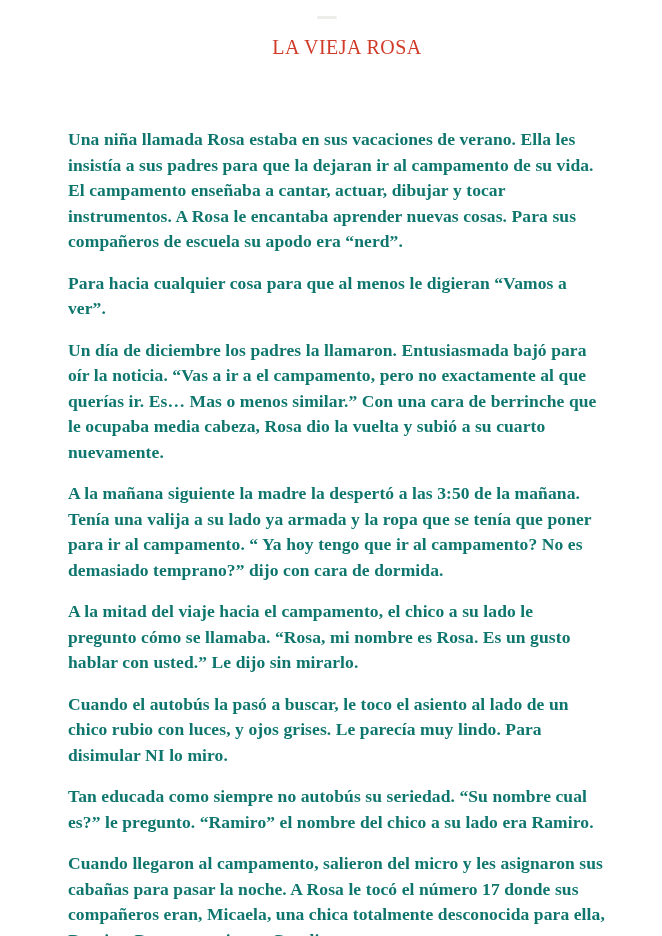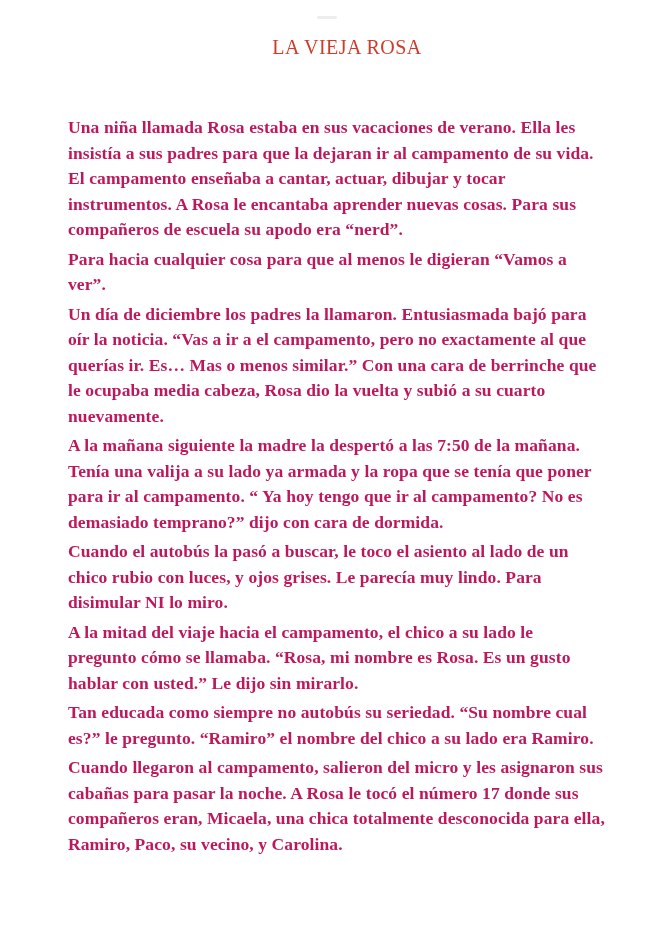--- a/index.html
+++ b/index.html
@@ -36,25 +36,25 @@
     letter-spacing: 0.5px;
     color: #d03a28;
   }
   .content {
     position: absolute;
     top: 111px;
     left: 68px;
     width: 542px;
   }
   .content p {
-    margin: 4px 0 4px 0;
+    margin: 16px 0 4px 0;
     font-size: 17.5px;
     line-height: 25.5px;
     font-weight: 700;
-    color: #be185d;
+    color: #0f766e;
     white-space: pre-line;
     letter-spacing: 0.1px;
   }
 </style>
 </head>
 <body>
 
 <div class="page" style="background: rgb(255, 255, 255);">
   <div class="scan-mark"></div>
   <h1 class="title" style="color: rgb(208, 58, 40);">LA VIEJA ROSA</h1>
@@ -64,30 +64,30 @@
 El campamento enseñaba a cantar, actuar, dibujar y tocar
 instrumentos. A Rosa le encantaba aprender nuevas cosas. Para sus
 compañeros de escuela su apodo era “nerd”.</p>
     <p>Para hacia cualquier cosa para que al menos le digieran “Vamos a
 ver”.</p>
     <p>Un día de diciembre los padres la llamaron. Entusiasmada bajó para
 oír la noticia. “Vas a ir a el campamento, pero no exactamente al que
 querías ir. Es… Mas o menos similar.” Con una cara de berrinche que
 le ocupaba media cabeza, Rosa dio la vuelta y subió a su cuarto
 nuevamente.</p>
-    <p>A la mañana siguiente la madre la despertó a las 7:50 de la mañana.
+    <p>A la mañana siguiente la madre la despertó a las 3:50 de la mañana.
 Tenía una valija a su lado ya armada y la ropa que se tenía que poner
 para ir al campamento. “ Ya hoy tengo que ir al campamento? No es
 demasiado temprano?” dijo con cara de dormida.</p>
+    <p>A la mitad del viaje hacia el campamento, el chico a su lado le
+pregunto cómo se llamaba. “Rosa, mi nombre es Rosa. Es un gusto
+hablar con usted.” Le dijo sin mirarlo.</p>
     <p>Cuando el autobús la pasó a buscar, le toco el asiento al lado de un
 chico rubio con luces, y ojos grises. Le parecía muy lindo. Para
 disimular NI lo miro.</p>
-    <p>A la mitad del viaje hacia el campamento, el chico a su lado le
-pregunto cómo se llamaba. “Rosa, mi nombre es Rosa. Es un gusto
-hablar con usted.” Le dijo sin mirarlo.</p>
     <p>Tan educada como siempre no autobús su seriedad. “Su nombre cual
 es?” le pregunto. “Ramiro” el nombre del chico a su lado era Ramiro.</p>
     <p>Cuando llegaron al campamento, salieron del micro y les asignaron sus
 cabañas para pasar la noche. A Rosa le tocó el número 17 donde sus
 compañeros eran, Micaela, una chica totalmente desconocida para ella,
 Ramiro, Paco, su vecino, y Carolina.</p>
   </div>
 </div>
 
 </body></html>

